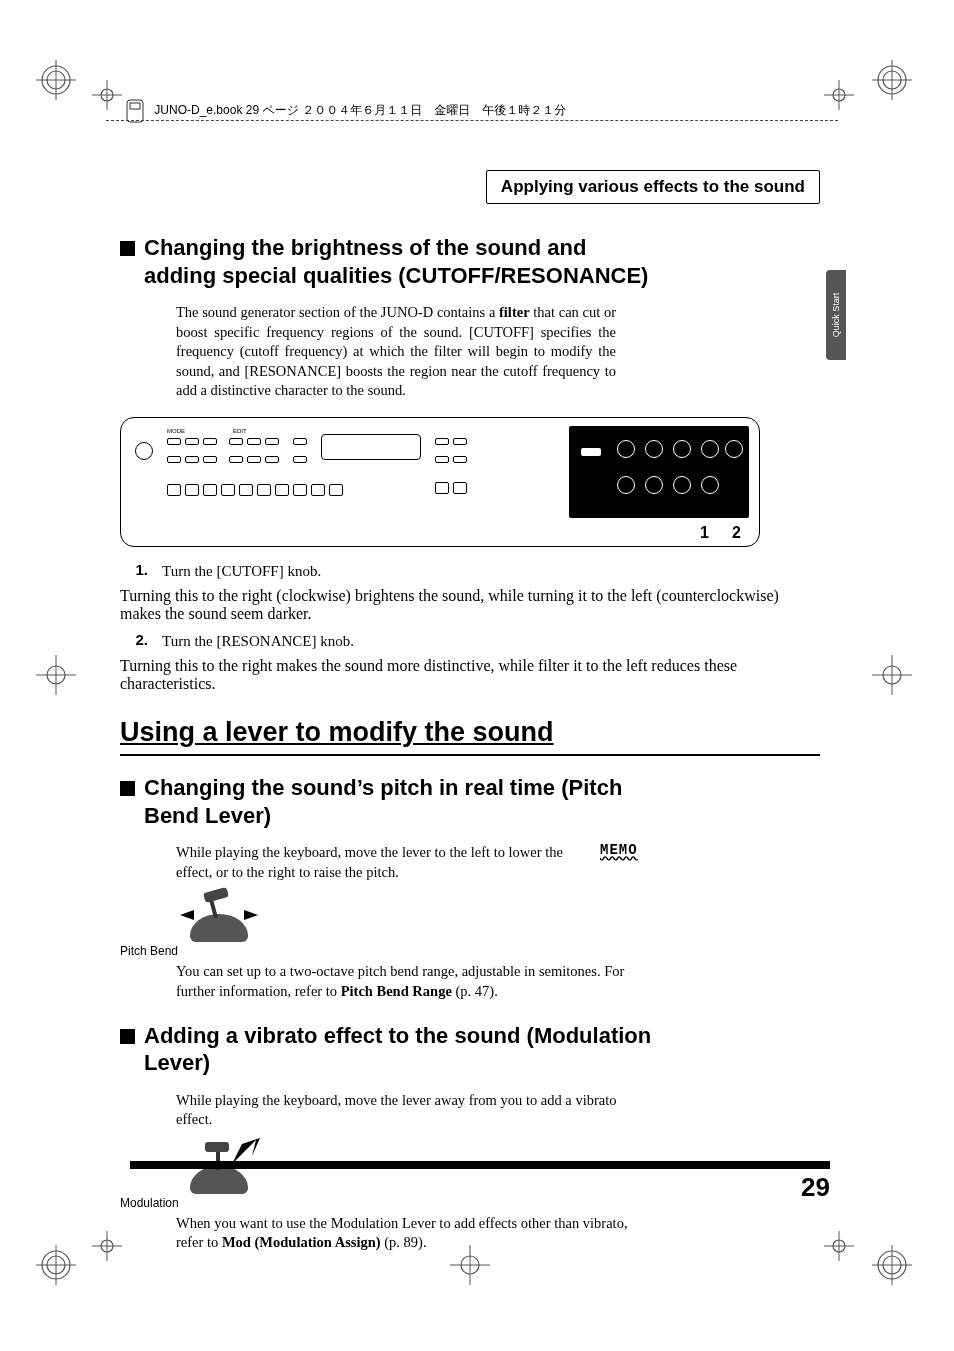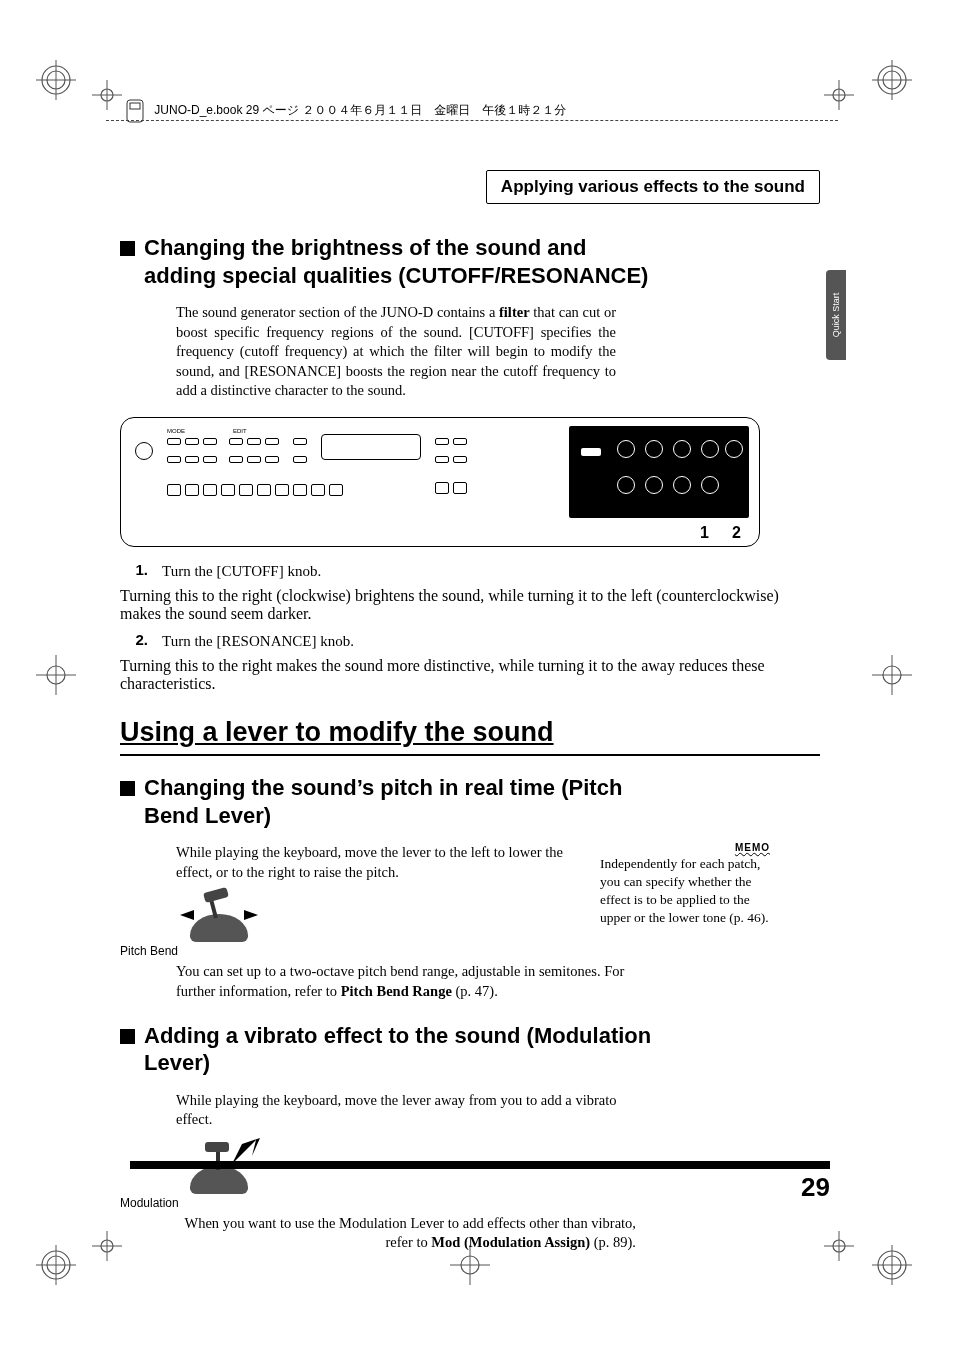--- a/index.html
+++ b/index.html
@@ -157,26 +157,25 @@
   }
   .memo {
     position: absolute;
     left: 480px;
     top: -2px;
     width: 170px;
     font-size: 13.5px;
     line-height: 1.35;
   }
   .memo .memo-label {
-    font-family: Liberation Sans, sans-serif;
+    font-family: Liberation Mono, monospace;
     font-weight: 900;
-    font-size: 10px;
+    font-size: 14px;
     text-decoration: underline wavy;
     letter-spacing: 1px;
-    text-align: right;
   }
   .sidetab {
     position: absolute;
     right: 108px;
     top: 270px;
     width: 20px;
     height: 90px;
     background: #555;
     border-top-left-radius: 4px;
     border-bottom-left-radius: 4px;
@@ -417,31 +416,30 @@
       <div class="step">
         <div class="num">1.</div>
         <div class="txt">Turn the [CUTOFF] knob.</div>
       </div>
       <div class="desc">Turning this to the right (clockwise) brightens the sound, while turning it to the left (counterclockwise) makes the sound seem darker.</div>
 
       <div class="step" style="margin-top:8px;">
         <div class="num">2.</div>
         <div class="txt">Turn the [RESONANCE] knob.</div>
       </div>
-      <div class="desc">Turning this to the right makes the sound more distinctive, while turning it to the away reduces these characteristics.</div>
+      <div class="desc">Turning this to the right makes the sound more distinctive, while filter it to the left reduces these characteristics.</div>
     </div>
 
     <h1 class="major">Using a lever to modify the sound</h1>
 
     <h2 class="subhead1" style="width:520px;">Changing the sound’s pitch in real time (Pitch Bend Lever)</h2>
 
     <div style="position:relative;">
       <div class="memo">
         <div class="memo-label">MEMO</div>
-        <div>Independently for each patch, you can specify whether the effect is to be applied to the upper or the lower tone (p. 46).</div>
       </div>
 
       <div class="para">While playing the keyboard, move the lever to the left to lower the effect, or to the right to raise the pitch.</div>
 
       <div class="lever-img">
         <div class="pad"></div>
         <div class="stick"></div>
         <div class="cap"></div>
         <svg style="position:absolute; left:-12px; top:18px;" width="16" height="14">
             <polygon points="16,2 16,12 2,7" fill="#000"></polygon>
@@ -466,20 +464,20 @@
       <div class="stick"></div>
       <div class="cap"></div>
       <div class="up-arrow">
           <svg width="34" height="34">
             <polygon points="4,30 28,6 24,22 32,4 14,10" fill="#000"></polygon>
           </svg>
         </div>
     </div>
     <div class="caption">Modulation</div>
 
-    <div class="para" style="width:460px;text-align:right;">
+    <div class="para" style="width:460px;">
       <span>When you want to use the Modulation Lever to add effects other than vibrato, refer to </span><span class="bold">Mod (Modulation Assign)</span><span> (p. 89).</span>
     </div>
   </div>
 
   <div class="footer"></div>
   <div class="page-no">29</div>
 </div>
 
 </body></html>

